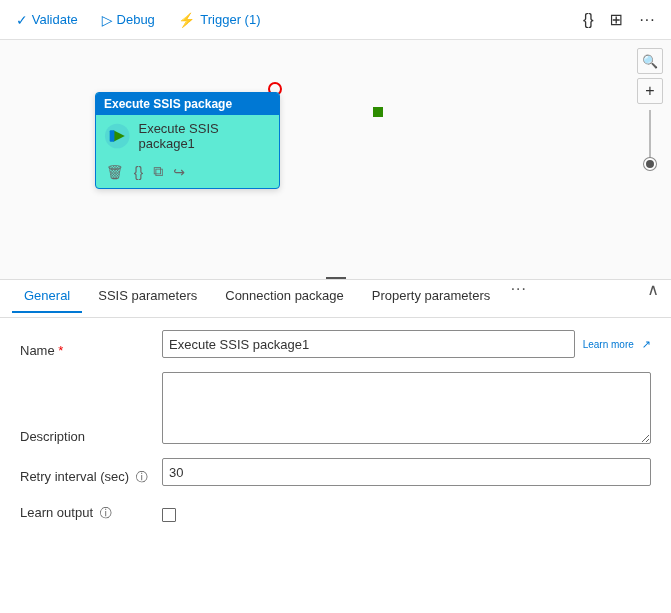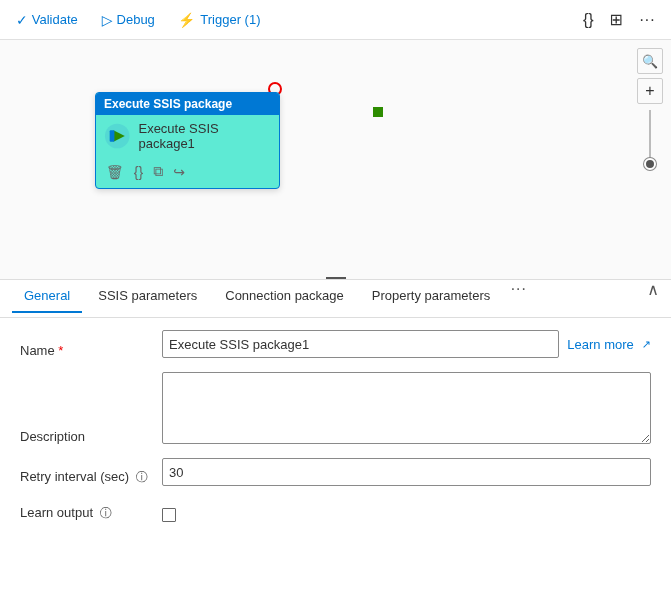--- a/index.html
+++ b/index.html
@@ -280,21 +280,21 @@
       width: 100%;
       height: 72px;
       border: 1px solid #8a8a8a;
       border-radius: 2px;
       padding: 4px 6px;
       font-size: 13px;
       resize: vertical;
     }
     .learn-more {
       color: #0078d4;
-      font-size: 13px;
+      font-size: 10px;
       text-decoration: none;
       white-space: nowrap;
       flex-shrink: 0;
     }
     .info-icon {
       color: #555;
       font-size: 12px;
       cursor: pointer;
       margin-left: 3px;
     }

